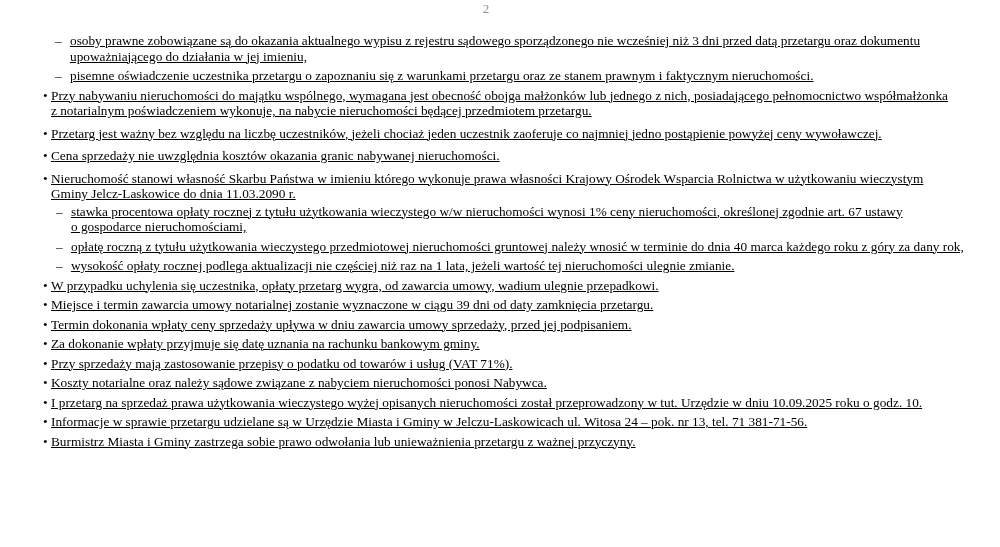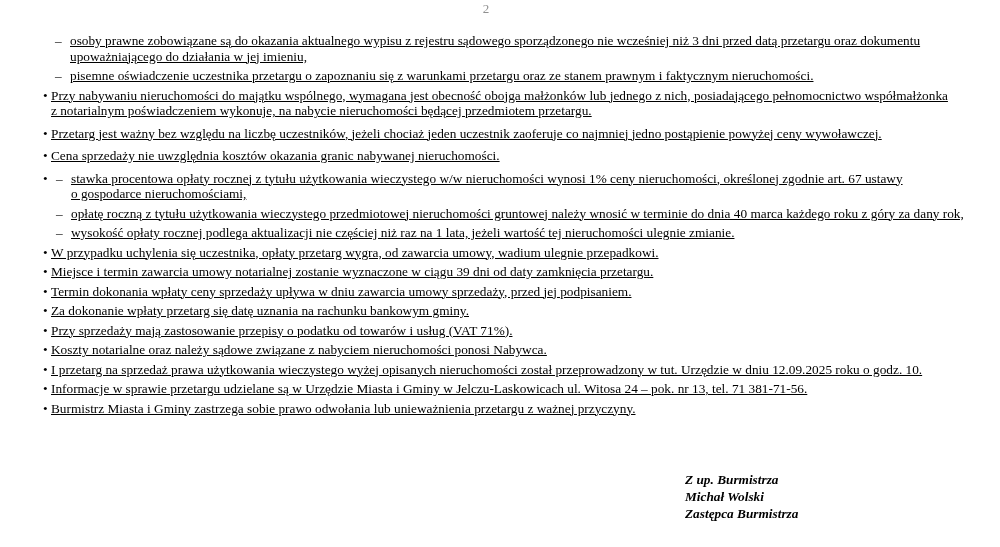--- a/index.html
+++ b/index.html
@@ -124,20 +124,22 @@
       <li class="item bullet-item sp">
         <span class="marker">•</span>
         <span class="text">Przetarg jest ważny bez względu na liczbę uczestników, jeżeli chociaż jeden uczestnik zaoferuje co najmniej jedno postąpienie powyżej ceny wywoławczej.</span>
       </li>
       <li class="item bullet-item sp">
         <span class="marker">•</span>
         <span class="text">Cena sprzedaży nie uwzględnia kosztów okazania granic nabywanej nieruchomości.</span>
       </li>
       <li class="item bullet-item">
         <span class="marker">•</span>
+        <span class="text">Nieruchomość stanowi własność Skarbu Państwa w imieniu którego wykonuje prawa własności Krajowy Ośrodek Wsparcia Rolnictwa w użytkowaniu wieczystym
+Gminy Jelcz-Laskowice do dnia 11.03.2090 r.</span>
         <ul class="sub-list">
           <li class="item sub-item">
             <span class="marker">–</span>
             <span class="text">stawka procentowa opłaty rocznej z tytułu użytkowania wieczystego w/w nieruchomości wynosi 1% ceny nieruchomości, określonej zgodnie art. 67 ustawy
 o gospodarce nieruchomościami,</span>
           </li>
           <li class="item sub-item">
             <span class="marker">–</span>
             <span class="text">opłatę roczną z tytułu użytkowania wieczystego przedmiotowej nieruchomości gruntowej należy wnosić w terminie do dnia 40 marca każdego roku z góry za dany rok,</span>
           </li>
@@ -154,45 +156,40 @@
       <li class="item bullet-item">
         <span class="marker">•</span>
         <span class="text">Miejsce i termin zawarcia umowy notarialnej zostanie wyznaczone w ciągu 39 dni od daty zamknięcia przetargu.</span>
       </li>
       <li class="item bullet-item">
         <span class="marker">•</span>
         <span class="text">Termin dokonania wpłaty ceny sprzedaży upływa w dniu zawarcia umowy sprzedaży, przed jej podpisaniem.</span>
       </li>
       <li class="item bullet-item">
         <span class="marker">•</span>
-        <span class="text">Za dokonanie wpłaty przetarg się datę uznania na rachunku bankowym gminy.</span>
+        <span class="text">Za dokonanie wpłaty przyjmuje się datę uznania na rachunku bankowym gminy.</span>
       </li>
       <li class="item bullet-item">
         <span class="marker">•</span>
         <span class="text">Przy sprzedaży mają zastosowanie przepisy o podatku od towarów i usług (VAT 71%).</span>
       </li>
       <li class="item bullet-item">
         <span class="marker">•</span>
         <span class="text">Koszty notarialne oraz należy sądowe związane z nabyciem nieruchomości ponosi Nabywca.</span>
       </li>
       <li class="item bullet-item">
         <span class="marker">•</span>
-        <span class="text">I przetarg na sprzedaż prawa użytkowania wieczystego wyżej opisanych nieruchomości został przeprowadzony w tut. Urzędzie w dniu 12.09.2025 roku o godz. 10.</span>
+        <span class="text">I przetarg na sprzedaż prawa użytkowania wieczystego wyżej opisanych nieruchomości został przeprowadzony w tut. Urzędzie w dniu 10.09.2025 roku o godz. 10.</span>
       </li>
       <li class="item bullet-item">
         <span class="marker">•</span>
         <span class="text">Informacje w sprawie przetargu udzielane są w Urzędzie Miasta i Gminy w Jelczu-Laskowicach ul. Witosa 24 – pok. nr 13, tel. 71 381-71-56.</span>
       </li>
       <li class="item bullet-item">
         <span class="marker">•</span>
         <span class="text">Burmistrz Miasta i Gminy zastrzega sobie prawo odwołania lub unieważnienia przetargu z ważnej przyczyny.</span>
       </li>
     </ul>
 
   </div>
 
-  <div class="signature">
-    <div>Z up. Burmistrza</div>
-    <div>Michał Wolski</div>
-    <div>Zastępca Burmistrza</div>
-  </div>
 
 </div>
 
 </body></html>

